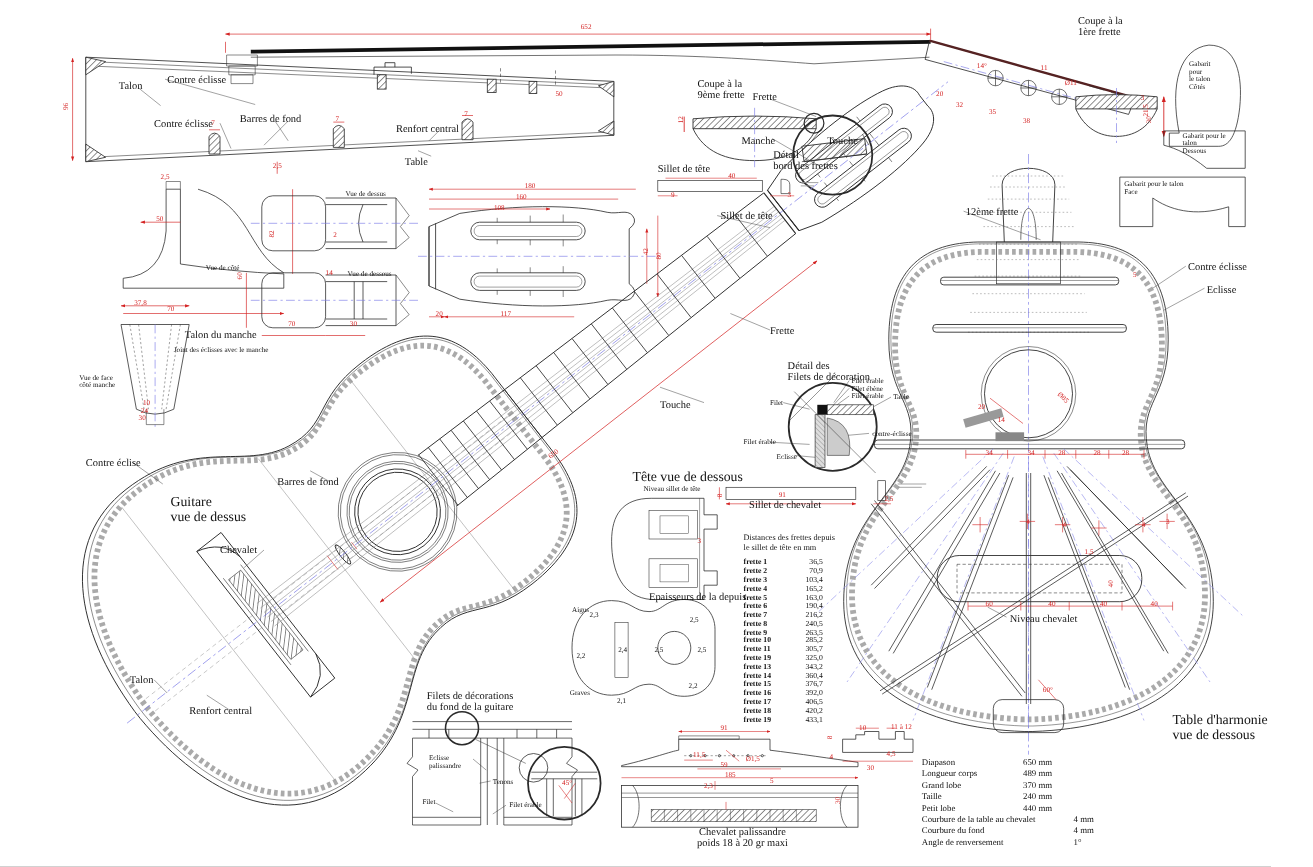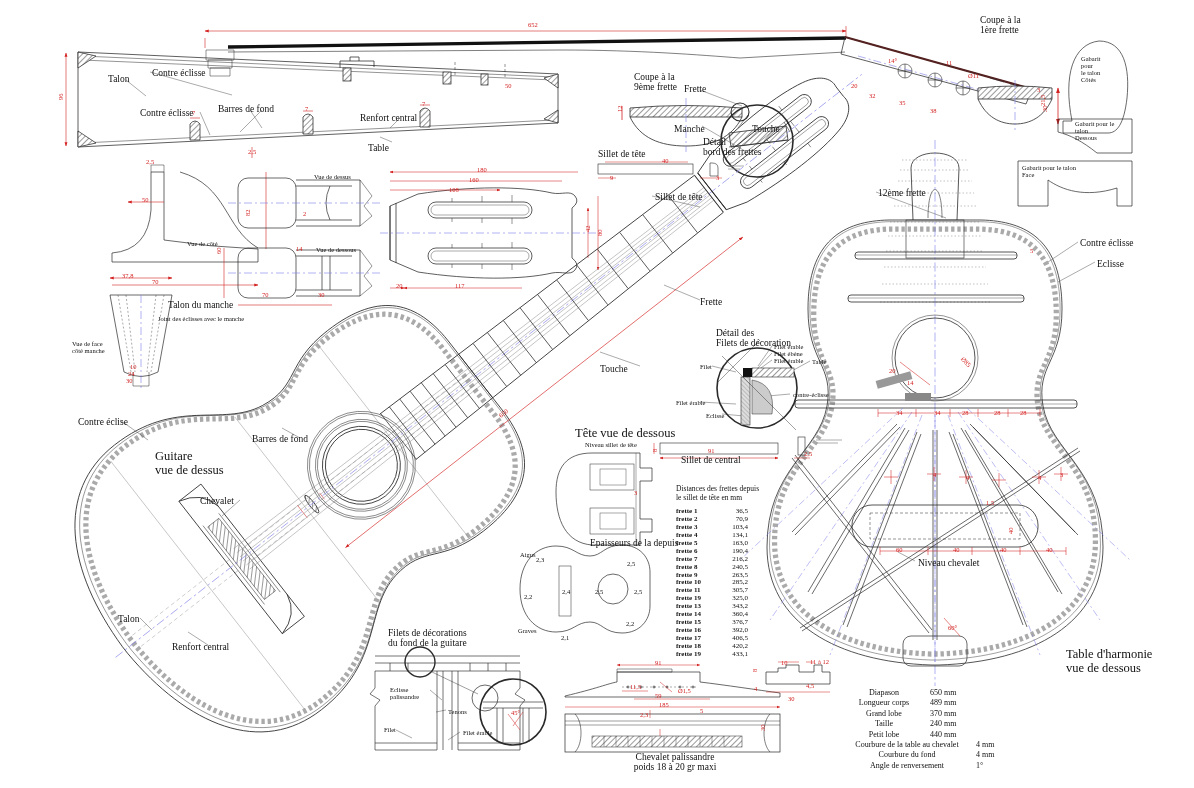--- a/index.html
+++ b/index.html
@@ -13,21 +13,21 @@
   .lbl.lg{font-size:12.5px;}
   .lbl.ctr{text-align:center;}
   .dim{position:absolute;font-family:"Liberation Serif",serif;font-size:6.5px;color:#d42222;
        white-space:pre;transform-origin:left top;line-height:1;}
   #frets{position:absolute;left:676px;top:484px;width:110px;font-size:7px;color:#111;}
   #frets .tt{font-size:7.5px;margin-bottom:6px;white-space:pre-line;}
   .frow{display:flex;width:72px;line-height:1.135;}
   .frow span:first-child{flex:0 0 42px;font-weight:bold;}
   .frow span:last-child{flex:1;text-align:right;}
   #specs{position:absolute;left:838px;top:688px;width:200px;font-size:8px;color:#111;}
-  .srow{display:flex;line-height:1.3;text-align:center;}
+  .srow{display:flex;line-height:1.3;}
   .srow span:first-child{flex:0 0 92px;}
   #specs2{position:absolute;left:838px;top:740px;width:220px;font-size:8px;color:#111;}
   #specs2 .srow span:first-child{flex:0 0 138px;}
   #titleblock{position:absolute;left:930px;top:683px;width:230px;text-align:center;color:#111;}
   #titleblock .t1{font-size:30px;line-height:1.05;}
   #titleblock .t2{font-size:19px;line-height:1.2;}
 </style>
 </head>
 <body>
 
@@ -425,21 +425,21 @@
       <div class="lbl xs" style="left: 774px; top: 343px;">Filet érable</div>
       <div class="lbl xs" style="left: 774px; top: 350px;">Filet ébène</div>
       <div class="lbl xs" style="left: 774px; top: 357px;">Filet érable</div>
       <div class="lbl xs" style="left: 812px; top: 358px;">Table</div>
       <div class="lbl xs" style="left: 700px; top: 363px;">Filet</div>
       <div class="lbl xs" style="left: 793px; top: 391px;">contre-éclisse</div>
       <div class="lbl xs" style="left: 676px; top: 399px;">Filet érable</div>
       <div class="lbl xs" style="left: 706px; top: 412px;">Eclisse</div>
       <div class="lbl lg" style="left: 575px; top: 427px;">Tête vue de dessous</div>
       <div class="lbl xs" style="left: 585px; top: 441px;">Niveau sillet de tête</div>
-      <div class="lbl" style="left: 681px; top: 455px;">Sillet de central</div>
+      <div class="lbl" style="left: 681px; top: 455px;">Sillet de chevalet</div>
       <div class="lbl" style="left: 590px; top: 538px;">Epaisseurs de la depuis</div>
       <div class="lbl xs" style="left: 520px; top: 551px;">Aigus</div>
       <div class="lbl xs" style="left: 518px; top: 627px;">Graves</div>
       <div class="lbl xs" style="left: 536px; top: 556px;">2,3</div>
       <div class="lbl xs" style="left: 627px; top: 560px;">2,5</div>
       <div class="lbl xs" style="left: 524px; top: 593px;">2,2</div>
       <div class="lbl xs" style="left: 562px; top: 588px;">2,4</div>
       <div class="lbl xs" style="left: 595px; top: 588px;">2,5</div>
       <div class="lbl xs" style="left: 634px; top: 588px;">2,5</div>
       <div class="lbl xs" style="left: 626px; top: 620px;">2,2</div>
@@ -547,21 +547,21 @@
         <div class="frow">
           <span>frette 2</span>
           <span>70,9</span>
         </div>
         <div class="frow">
           <span>frette 3</span>
           <span>103,4</span>
         </div>
         <div class="frow">
           <span>frette 4</span>
-          <span>134,1</span>
+          <span>165,2</span>
         </div>
         <div class="frow">
           <span>frette 5</span>
           <span>163,0</span>
         </div>
         <div class="frow">
           <span>frette 6</span>
           <span>190,4</span>
         </div>
         <div class="frow">

